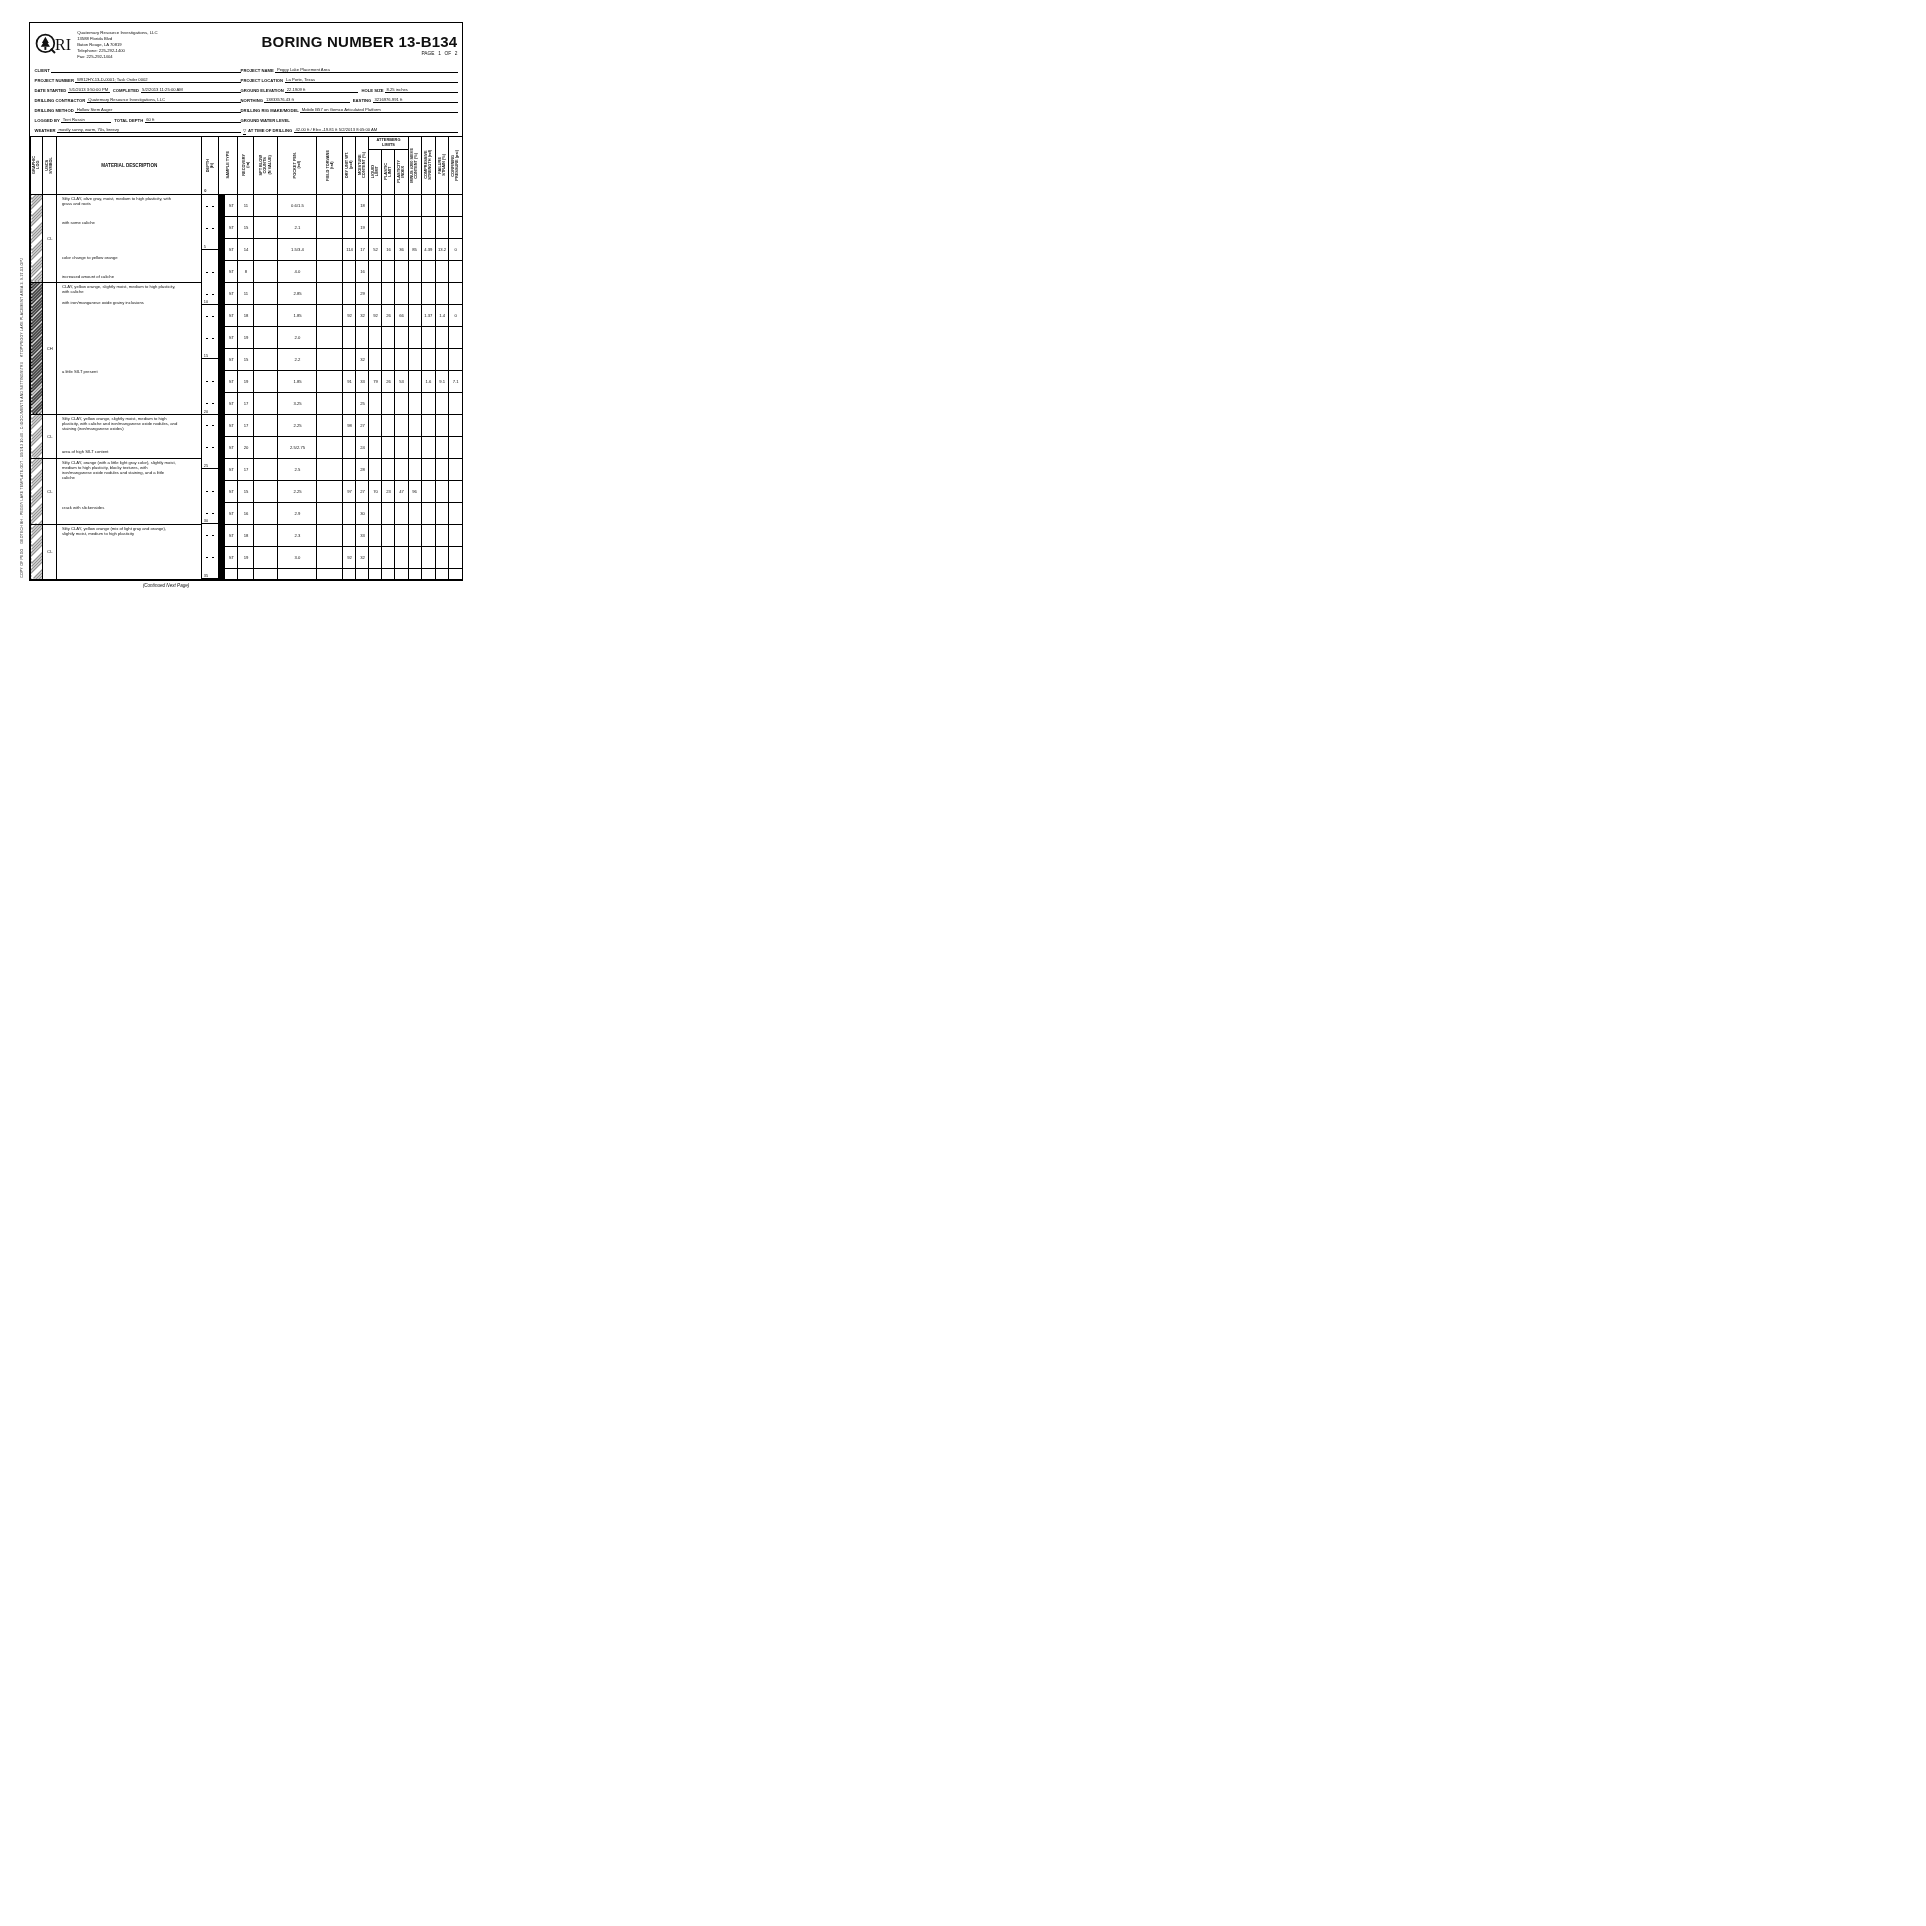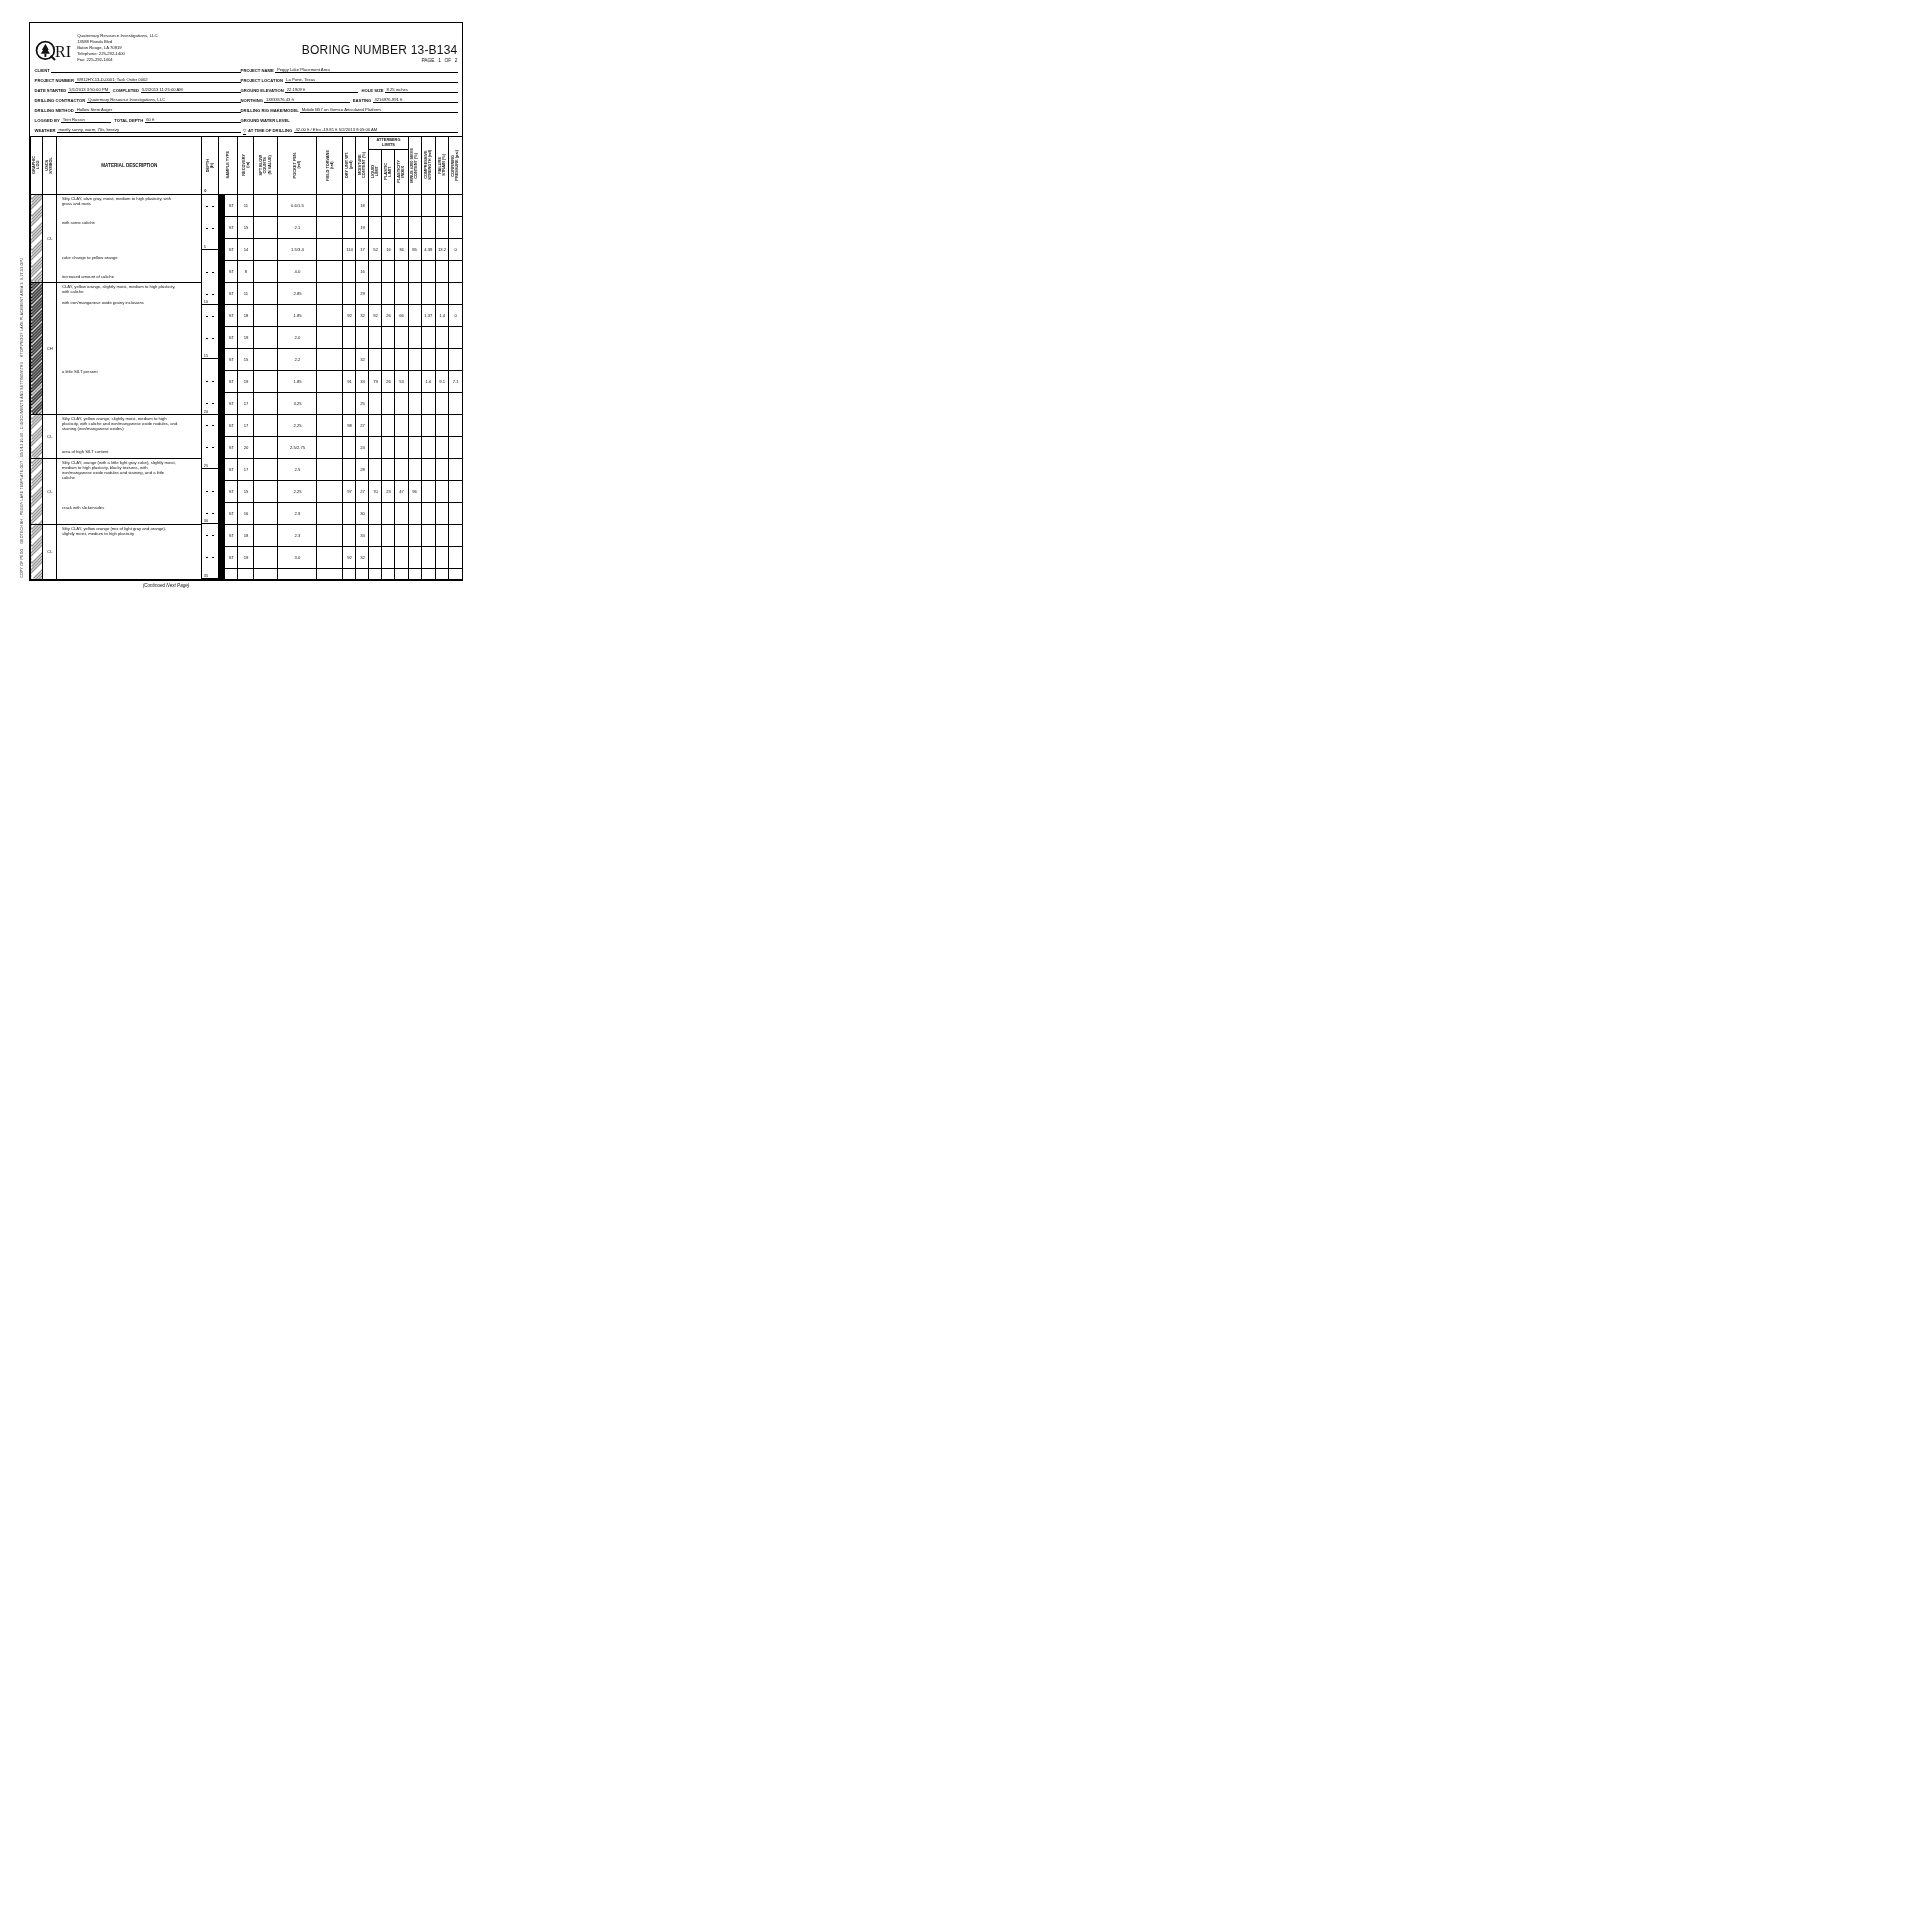--- a/index.html
+++ b/index.html
@@ -4,27 +4,27 @@
 <style>
 *{box-sizing:border-box;margin:0;padding:0}
 html,body{background:#fff}
 body{width:492px;height:636px;position:relative;font-family:"Liberation Sans",sans-serif;color:#101010}
 
 .sidebar{position:absolute;left:20px;top:22.3px;height:555px;width:7px}
 .vtext{position:absolute;bottom:0;left:0;writing-mode:vertical-rl;transform:rotate(180deg);font-size:3.5px;white-space:pre;color:#222;letter-spacing:0.2px}
 
 .page{position:absolute;left:29px;top:21.6px;width:434px;border:0.8px solid #000;background:#fff}
 
-.letterhead{display:flex;align-items:flex-end;height:40px;padding:3.1px 3.1px 0 4.6px}
+.letterhead{display:flex;align-items:center;height:40px;padding:3.1px 3.1px 0 4.6px}
 .logo{display:flex;align-items:center}
 .logo-ri{font-family:"Liberation Serif",serif;font-size:16px;line-height:17px;margin-left:-1.9px;color:#111}
 .company{margin-left:6.2px;font-size:4.2px;line-height:6px;padding-top:0.8px}
 .co-name{font-size:4.4px}
 .titleblock{margin-left:auto;text-align:right;padding-right:1.5px}
-.boring-title{font-size:12px;font-weight:normal;letter-spacing:0.2px}
+.boring-title{font-size:15px;font-weight:bold;letter-spacing:0.2px}
 .page-num{font-size:4.8px;margin-top:0.8px;word-spacing:2.3px}
 
 .info{padding:0.8px 3.9px 2.3px 4.6px}
 .irow{display:flex;align-items:flex-end;height:10px}
 .half-l{width:206px;display:flex;align-items:flex-end;min-width:0}
 .half-r{flex:1;display:flex;align-items:flex-end;min-width:0}
 .lbl{font-weight:bold;font-size:4.2px;white-space:nowrap}
 .ml{margin-left:3.1px}
 .val{font-size:4.2px;border-bottom:0.4px solid #000;padding:0 1.5px;white-space:nowrap;margin-left:1.5px;min-height:5.4px}
 .fill{flex:1;overflow:hidden}

